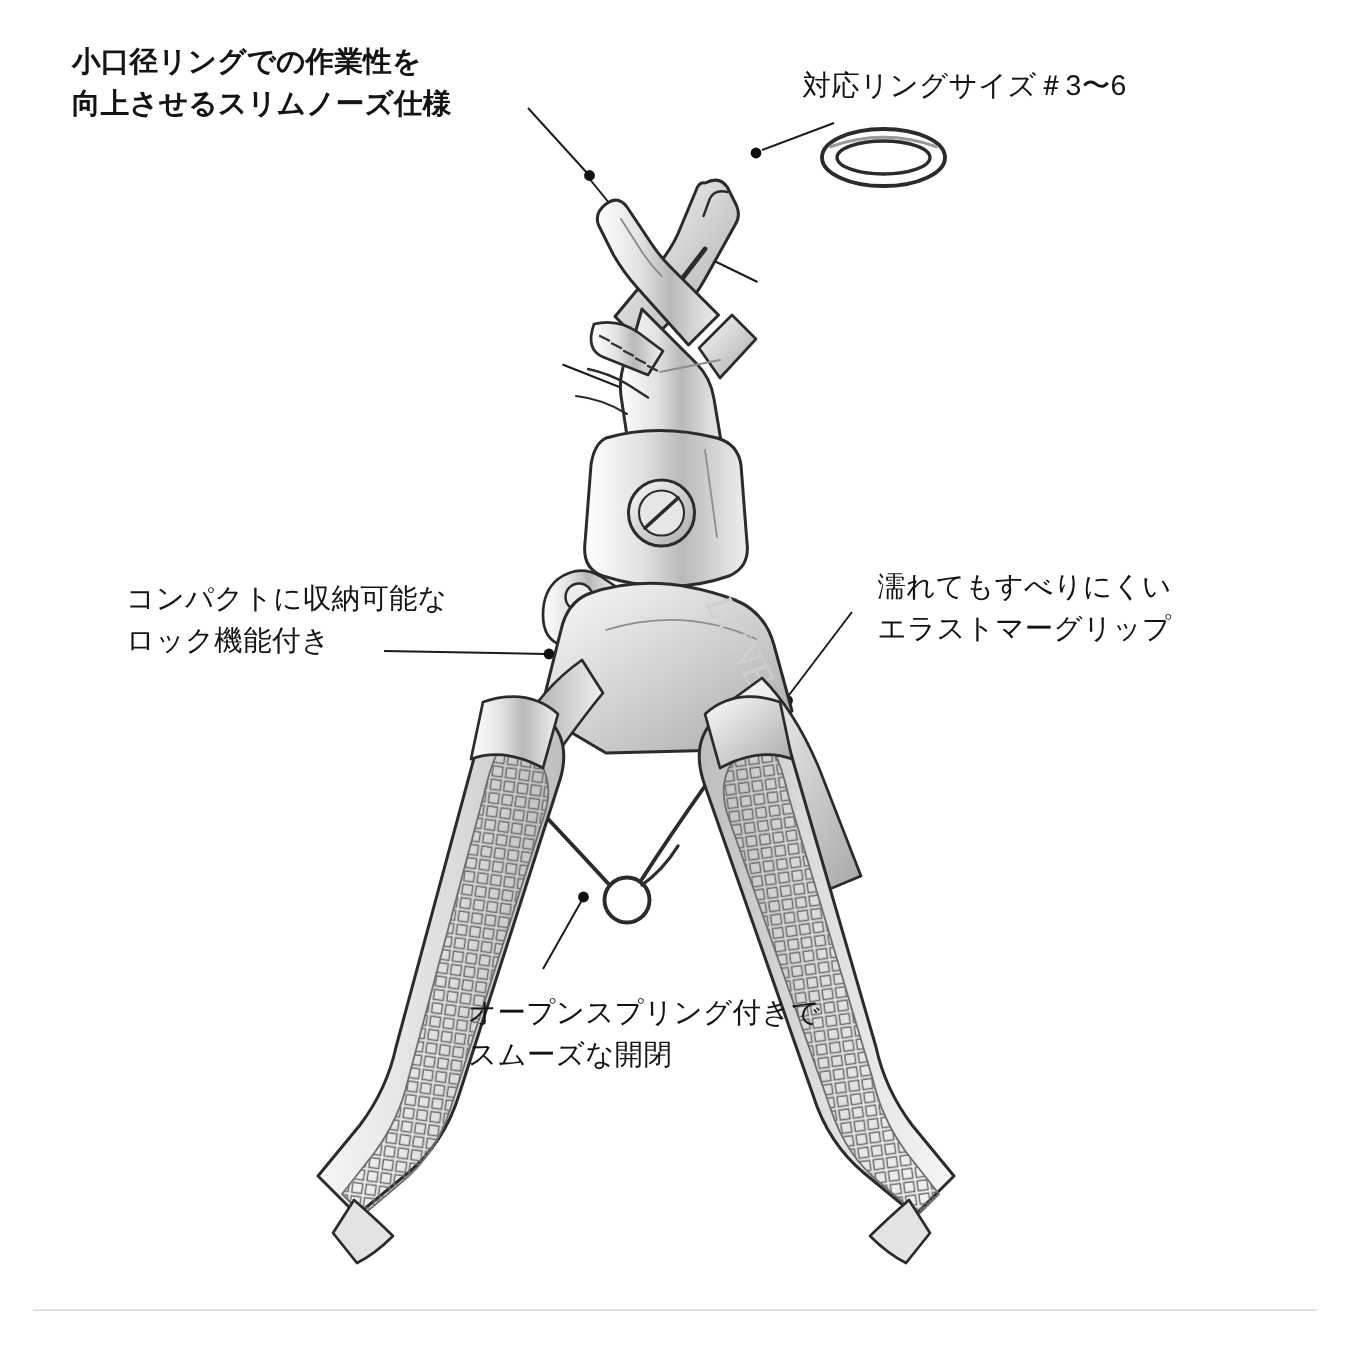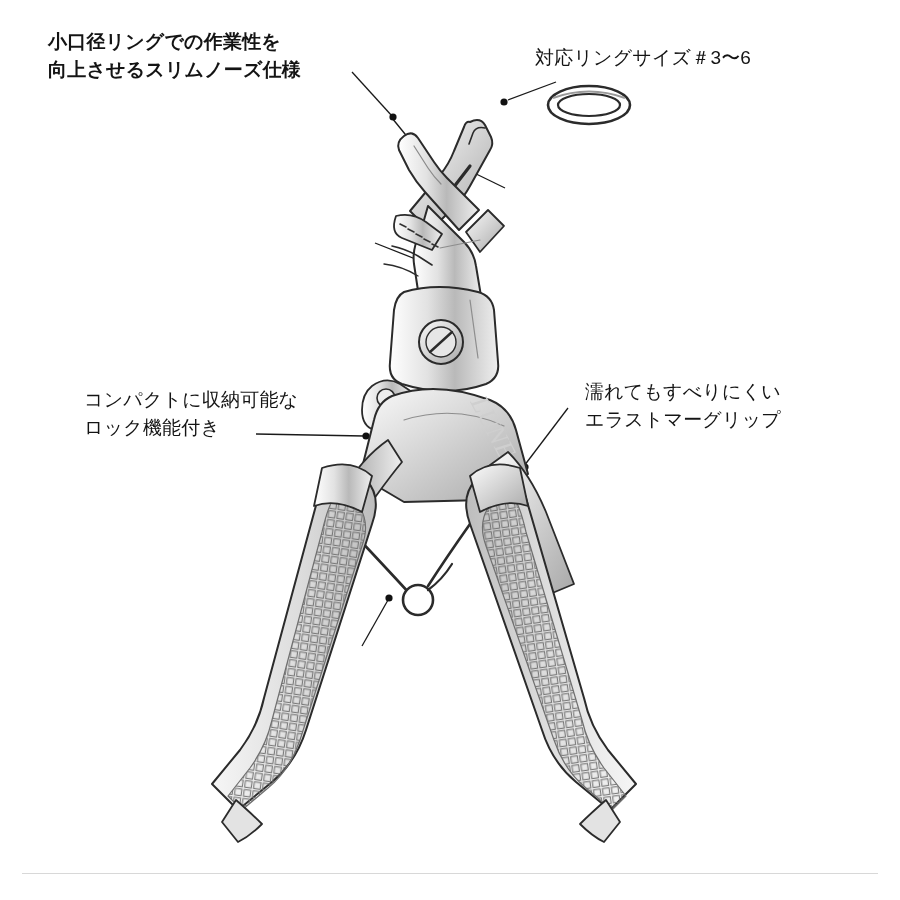--- a/index.html
+++ b/index.html
@@ -195,15 +195,17 @@
   <div class="callout" style="left:535px; top:44px;">対応リングサイズ＃3〜6</div>
 
 
 
   <div class="callout" style="left:84px; top:386px;">コンパクトに収納可能な
 ロック機能付き</div>
 
   <div class="callout" style="left:572px; top:378px;margin-left:13px;">濡れてもすべりにくい
 エラストマーグリップ</div>
 
+  <div class="callout" style="left:312px; top:662px;">オープンスプリング付きで
+スムーズな開閉</div>
 
   <div class="bottom-rule"></div>
 </div>
 
 </body></html>

